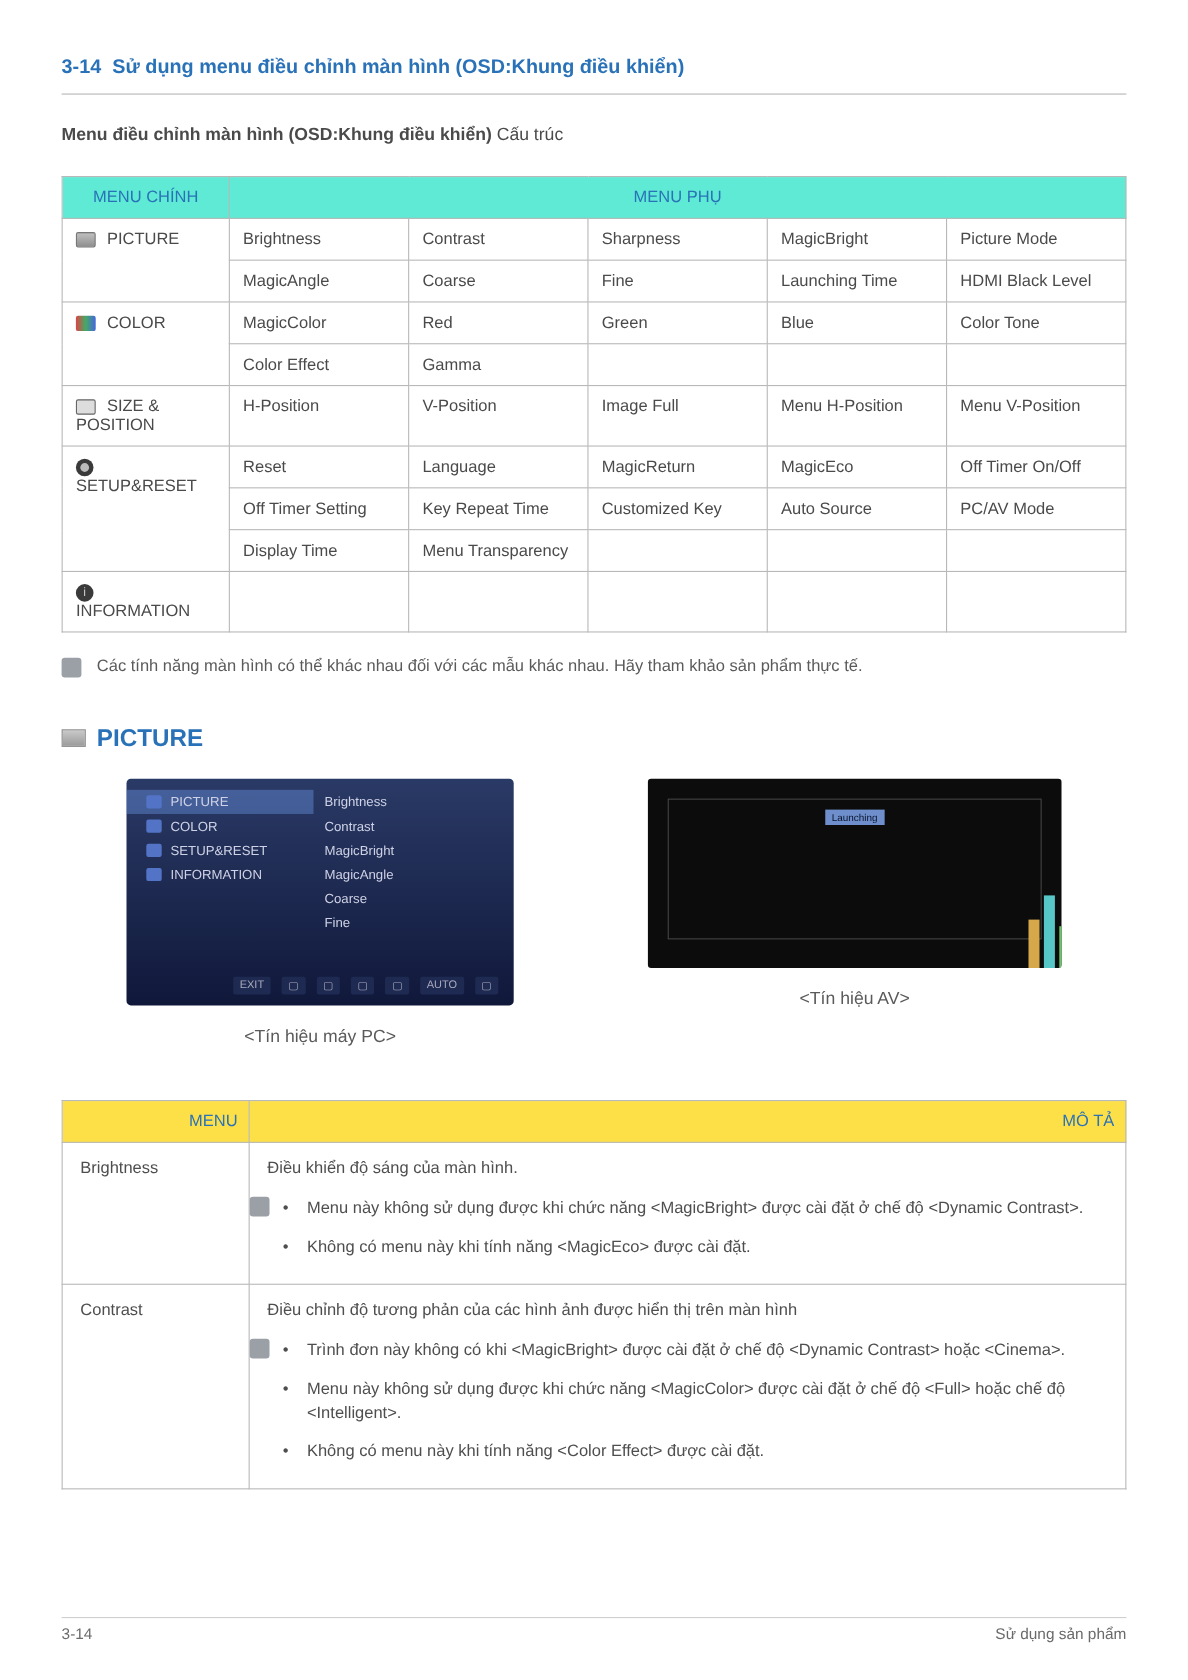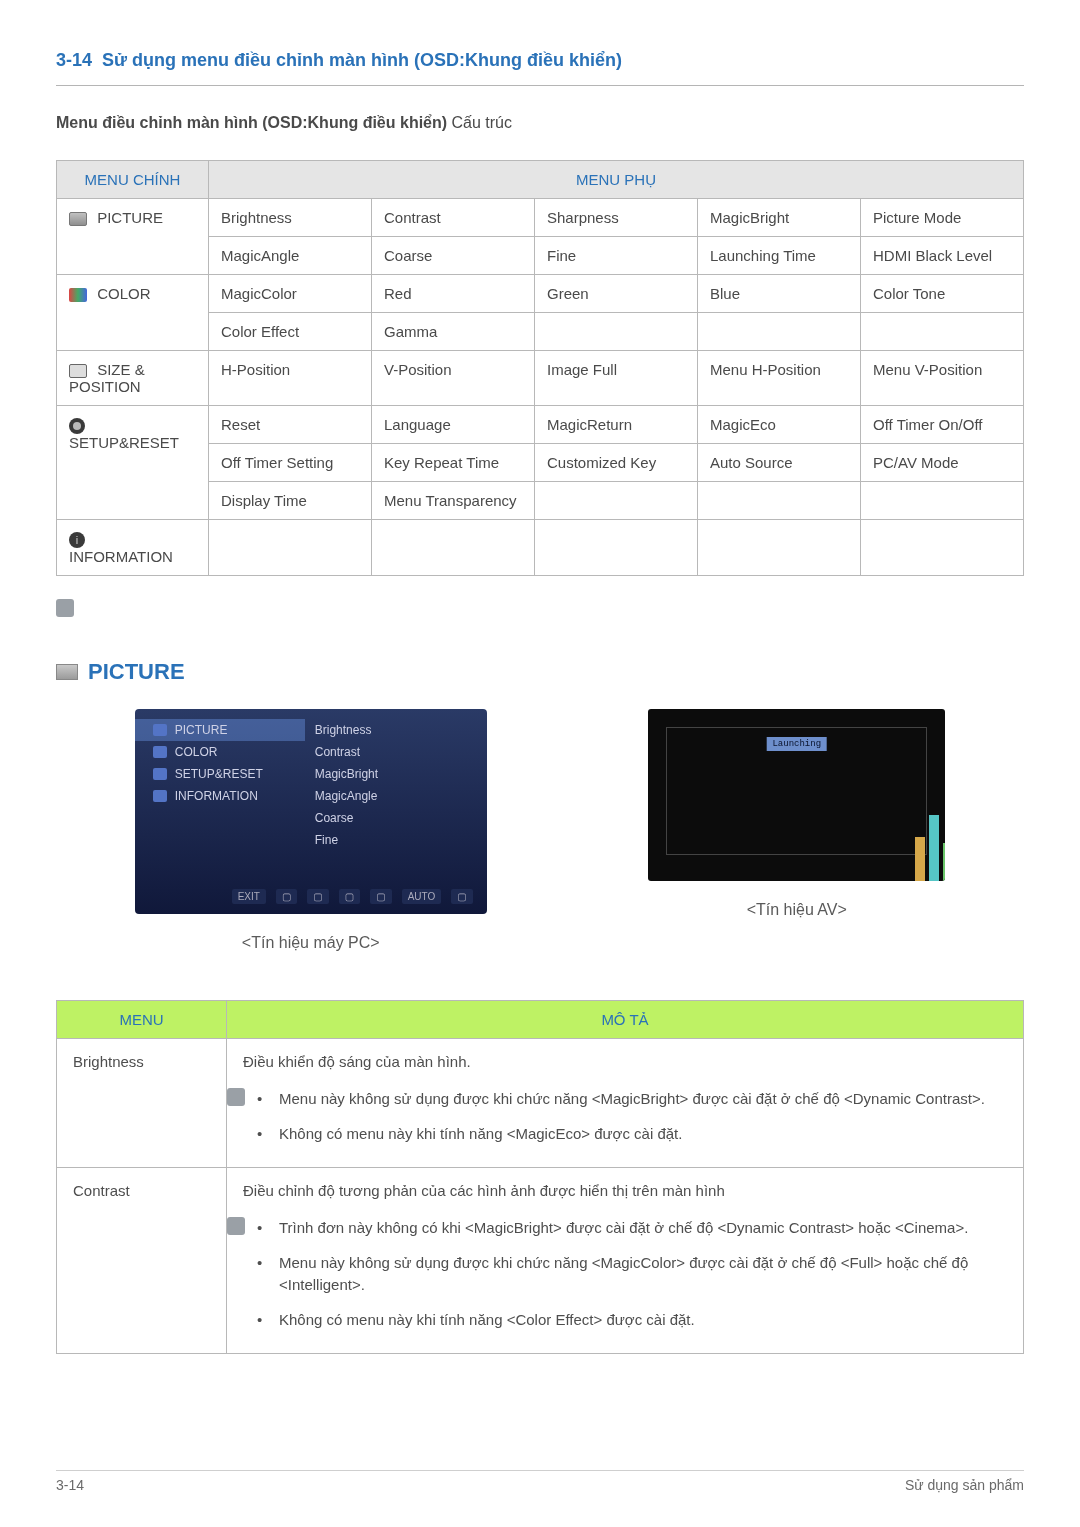--- a/index.html
+++ b/index.html
@@ -37,21 +37,21 @@
   }
   table.menu-table th, table.menu-table td {
     border: 1px solid #b8b8b8;
     padding: 10px 12px;
     text-align: left;
     vertical-align: top;
     font-weight: normal;
     font-size: 15px;
   }
   table.menu-table th {
-    background: #e5e5e5;
+    background: #5eead4;
     color: #2a72b8;
     text-align: center;
     font-weight: normal;
   }
   .menu-icon {
     display: inline-block;
     width: 18px;
     height: 14px;
     margin-right: 6px;
     vertical-align: middle;
@@ -112,37 +112,36 @@
     font-size: 12px;
   }
   .osd-row { display:flex; }
   .osd-left { width: 170px; padding: 4px 10px 4px 18px; display:flex; align-items:center; gap:8px;}
   .osd-right { flex:1; padding:4px 10px; }
   .osd-left .mi { width:14px; height:12px; background:#5374c6; border-radius:2px; flex:none;}
   .osd-selected { background: rgba(120,170,255,.35); }
   .osd-bottom { display:flex; justify-content:flex-end; gap:10px; padding:6px 14px; font-size:10px; color:#aab; }
   .osd-bottom span { background:#1e2a52; padding:2px 6px; border-radius:2px;margin-top:32px;}
   .osd-av {
-    width: 297px; height:172px; background:#0c0c0c; position:relative; border-radius:3px;
+    width: 376px; height:172px; background:#0c0c0c; position:relative; border-radius:3px;
     overflow:hidden;
-    font-family:Liberation Mono, monospace;
   }
   .osd-av .inner { position:absolute; inset:18px 18px 26px 18px; border:1px solid #444; }
   .osd-av .tag { position:absolute; top:28px; left:50%; transform:translateX(-50%); background:#6e8fcc; color:#0a142e; font-size:9px; padding:2px 6px; }
   .osd-av .bars { position:absolute; right:-60px; bottom:0; width:90px; height:110px; display:flex; align-items:flex-end; gap:4px;}
   .osd-av .bars span{ width:10px;}
   .caption { margin-top:20px; font-size:16px; color:#5a5a5a; }
   table.desc-table {
     width:100%;
     border-collapse: collapse;
   }
   table.desc-table th {
-    background:#bef264;
+    background:#fde047;
     color:#2a72b8;
-    text-align:center;
+    text-align:right;
     font-weight:normal;
     padding:10px;
     border:1px solid #b8b8b8;
     font-size:15px;
   }
   table.desc-table td {
     border:1px solid #b8b8b8;
     padding:14px 16px;
     vertical-align:top;
     font-size:15px;
@@ -258,20 +257,21 @@
         <td></td>
         <td></td>
         <td></td>
         <td></td>
       </tr>
     </tbody>
 </table>
 
 <div class="note-row">
   <span class="note-icon"></span>
+  <span>Các tính năng màn hình có thể khác nhau đối với các mẫu khác nhau. Hãy tham khảo sản phẩm thực tế.</span>
 </div>
 
 <div class="h-picture">
   <span class="pic-icon"></span>
   <span>PICTURE</span>
 </div>
 
 <div class="screens">
   <div class="screen-col">
     <div class="osd-ui" id="osd-ui">

